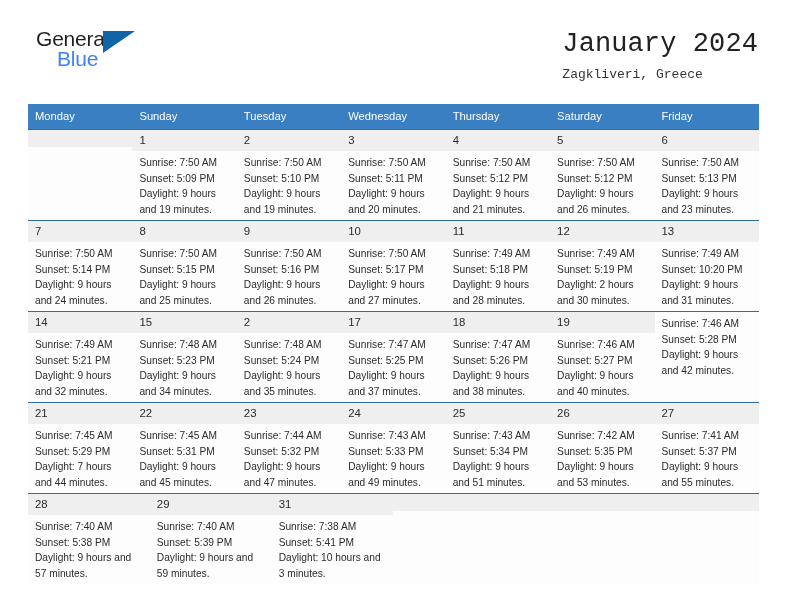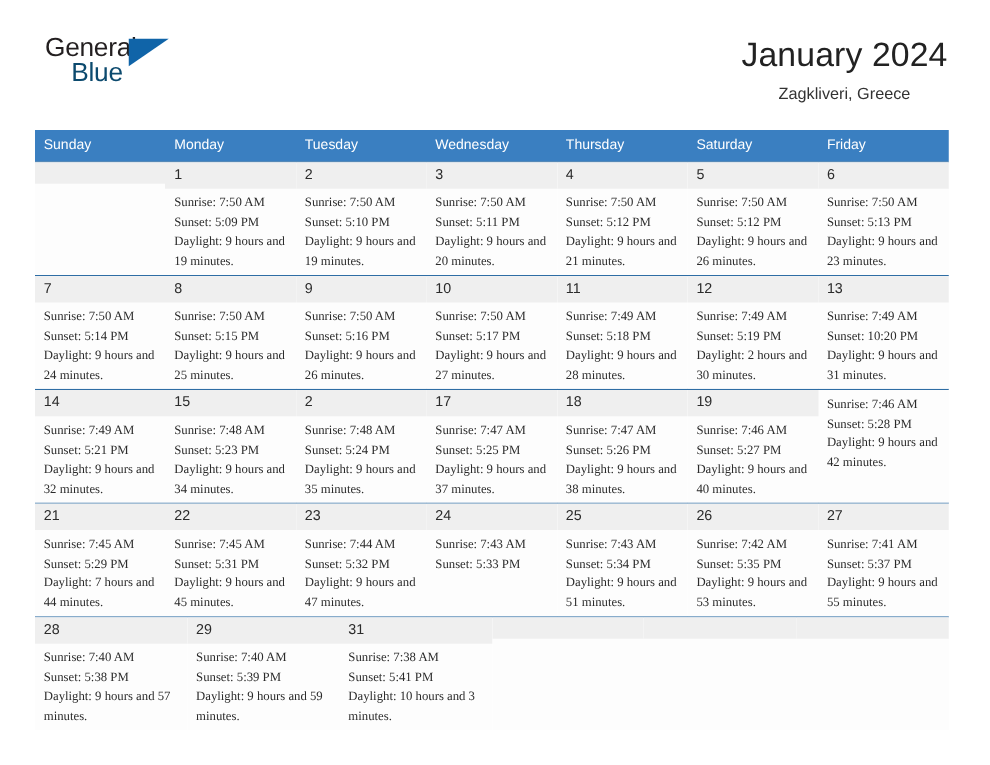--- a/index.html
+++ b/index.html
@@ -49,37 +49,38 @@
     font-size: 21px;
     color: #231f20;
     letter-spacing: -0.2px;
     line-height: 1;
   }
   .brand-blue {
     position: absolute;
     left: 21px;
     top: 20px;
     font-size: 21px;
-    color: #0c4a6e;
+    color: #3b82f6;
     letter-spacing: -0.2px;
     line-height: 1;
   }
   .brand-tri {
     position: absolute;
     left: 67px;
     top: 3px;
     width: 0;
     height: 0;
     border-left: 32px solid #1064a8;
     border-bottom: 22px solid transparent;
   }
 
   .title-block {
-    text-align: center;
+    text-align: left;
     padding-top: 2px;
+    font-family: Liberation Mono, monospace;
   }
   .cal-title {
     font-size: 27px;
     color: #222222;
     line-height: 1.08;
     font-weight: normal;
     letter-spacing: 0.1px;
   }
   .cal-sub {
     font-size: 13px;
@@ -111,21 +112,20 @@
     white-space: nowrap;
   }
 
   .week-row {
     display: flex;
     border-top: 1.4px solid #2e6da4;
     min-height: 90px;
   }
   .week-row.last {
     border-bottom: 0;
-    justify-content: flex-end;
   }
 
   .day-cell {
     flex: 1 1 0;
     min-width: 0;
     box-sizing: border-box;
     background: #fdfdfd;
     padding: 0;
   }
 
@@ -140,21 +140,20 @@
   }
   .day-cell.empty .day-num {
     background: #efefef;
   }
 
   .day-info {
     padding: 4px 6px 0 7px;
     font-size: 10.2px;
     color: #2b2b2b;
     line-height: 1.52;
-    font-family: Liberation Serif, serif;
   }
   .day-info div {
     white-space: nowrap;
   }
   .day-info .daylight {
     white-space: normal;
   }
 </style>
 </head>
 <body>
@@ -172,22 +171,22 @@
     <div class="title-block">
       <div class="cal-title">January 2024</div>
       <div class="cal-sub">Zagkliveri, Greece</div>
     </div>
 
   </div>
 
   <div class="calendar">
 
     <div class="weekday-row">
+      <div class="weekday">Monday</div>
       <div class="weekday">Sunday</div>
-      <div class="weekday">Monday</div>
       <div class="weekday">Tuesday</div>
       <div class="weekday">Wednesday</div>
       <div class="weekday">Thursday</div>
       <div class="weekday">Saturday</div>
       <div class="weekday">Friday</div>
     </div>
 
     <div class="week-row">
       <div class="day-cell empty">
         <div class="day-num"></div>
@@ -387,20 +386,21 @@
           <div>Sunrise: 7:44 AM</div>
           <div>Sunset: 5:32 PM</div>
           <div class="daylight">Daylight: 9 hours and 47 minutes.</div>
         </div>
       </div>
       <div class="day-cell">
         <div class="day-num">24</div>
         <div class="day-info">
           <div>Sunrise: 7:43 AM</div>
           <div>Sunset: 5:33 PM</div>
+          <div class="daylight">Daylight: 9 hours and 49 minutes.</div>
         </div>
       </div>
       <div class="day-cell">
         <div class="day-num">25</div>
         <div class="day-info">
           <div>Sunrise: 7:43 AM</div>
           <div>Sunset: 5:34 PM</div>
           <div class="daylight">Daylight: 9 hours and 51 minutes.</div>
         </div>
       </div>

